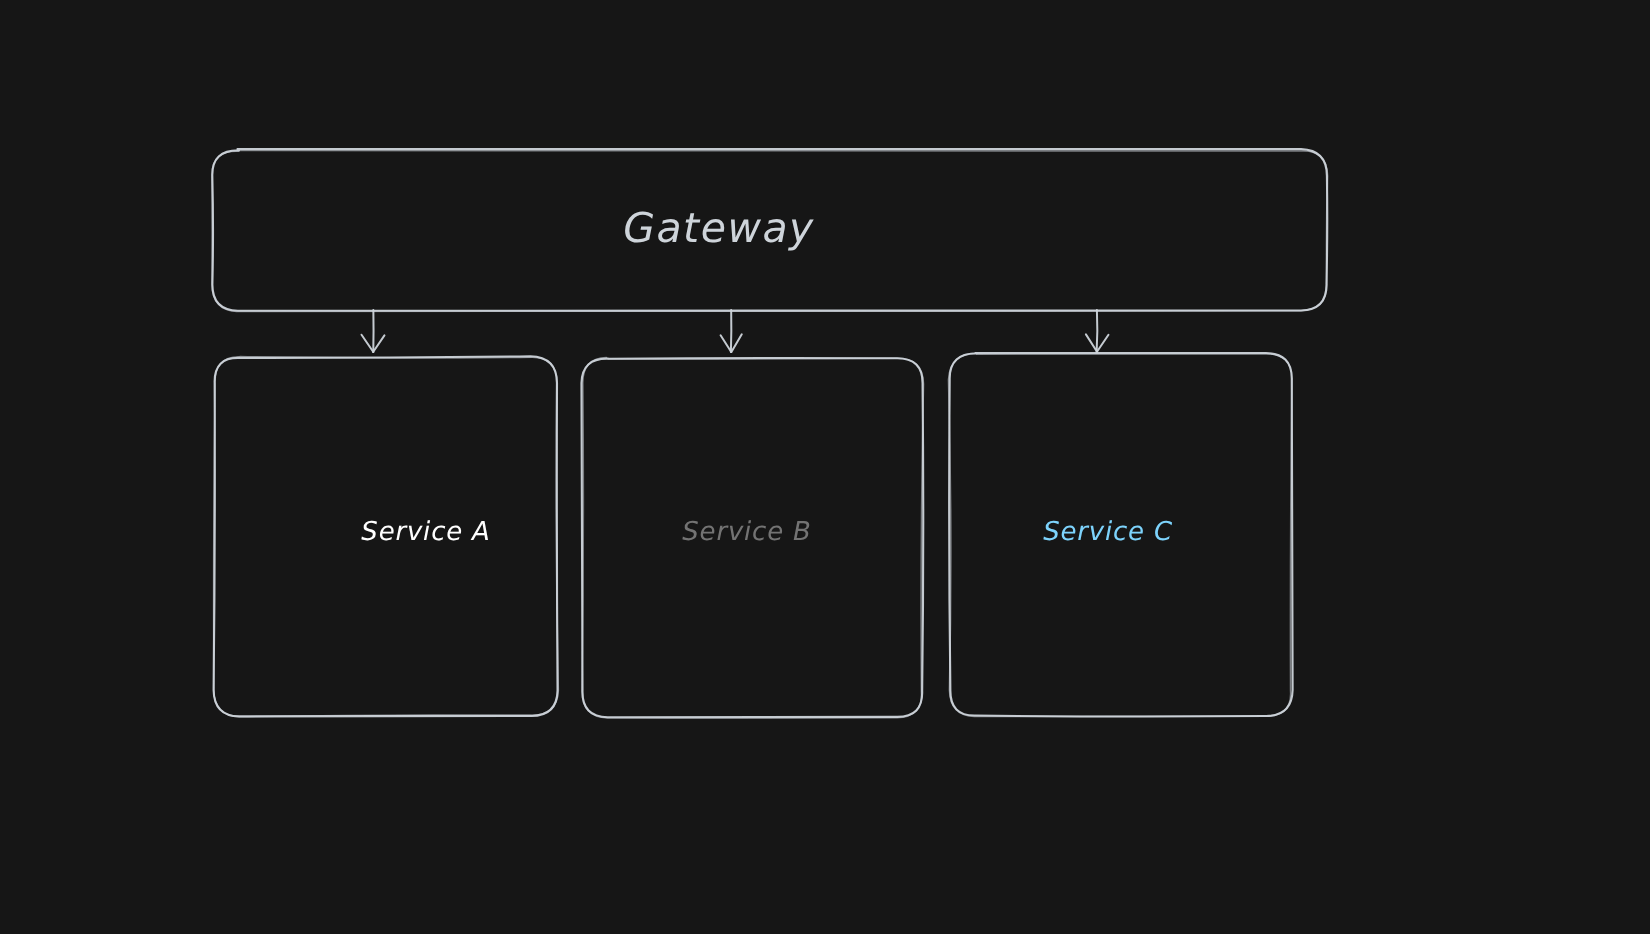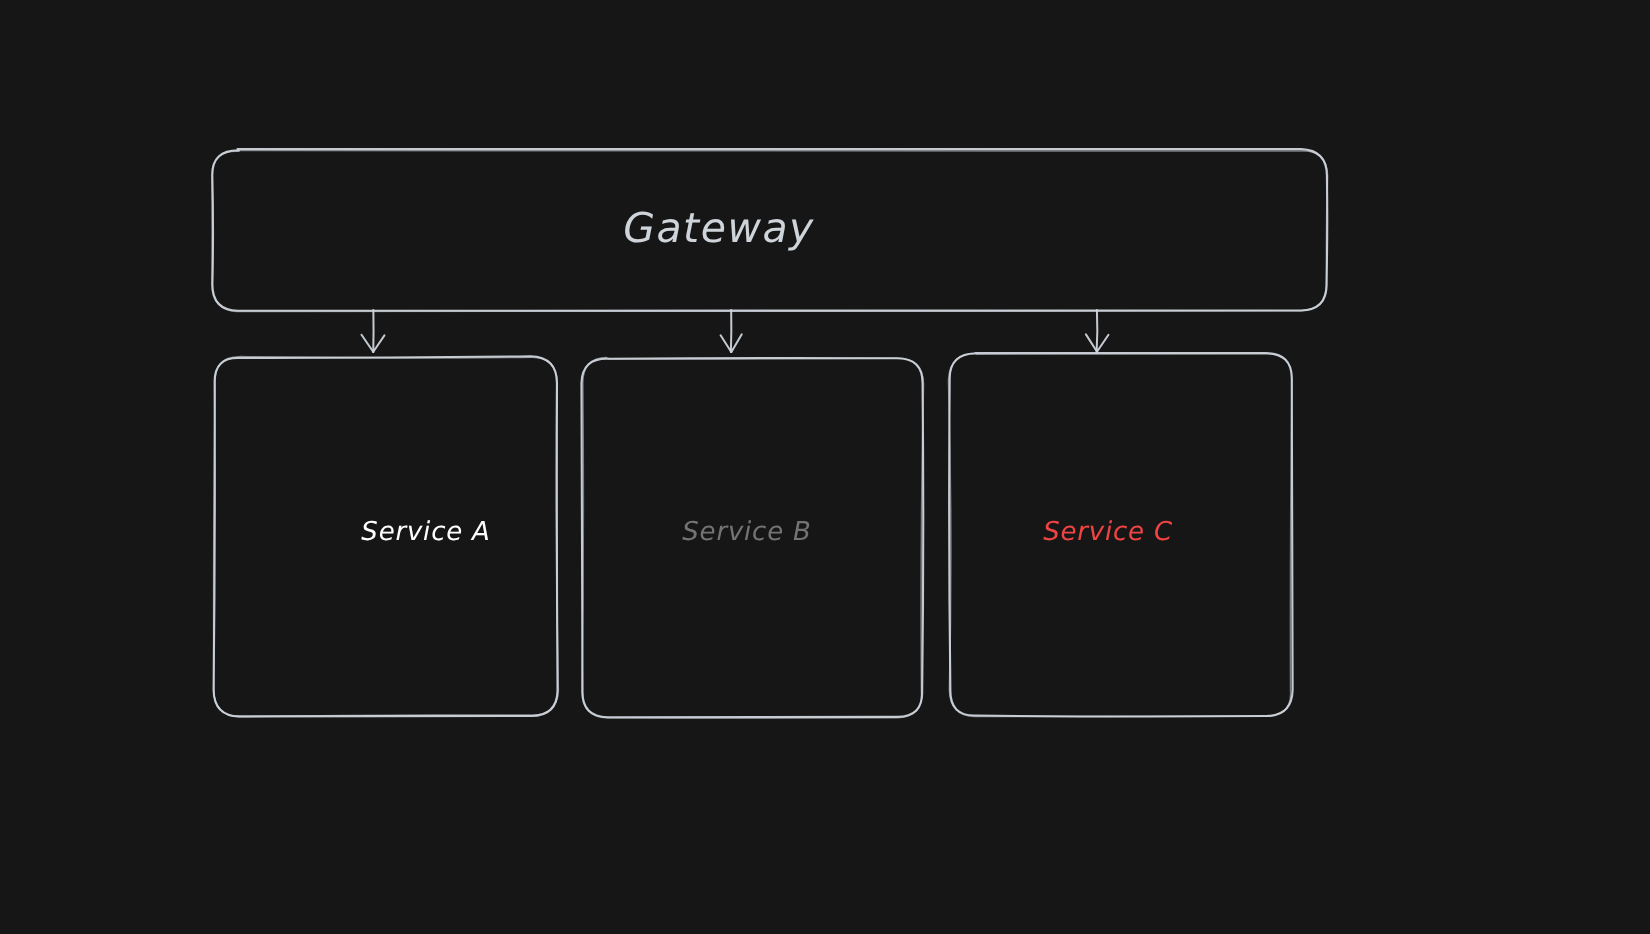--- a/index.html
+++ b/index.html
@@ -97,20 +97,20 @@
         </g>
       </g>
   </svg>
 
   <div class="node-label label-gateway" id="label-gateway" style="left: 719px; top: 228px; color: rgb(206, 212, 218);">Gateway</div>
 
   <div class="node-label label-service" id="label-service-a" style="left: 381px; top: 532px; color: #ffffff; margin-left: 45px;">Service A</div>
 
   <div class="node-label label-service" id="label-service-b" style="left: 747px; top: 532px; color: #737373;">Service B</div>
 
-  <div class="node-label label-service" id="label-service-c" style="left: 1108px; top: 532px; color: #ef4444;">Service C</div>
+  <div class="node-label label-service" id="label-service-c" style="left: 1108px; top: 532px; color: #7dd3fc;">Service C</div>
 
   <div class="hit-area" id="hit-gateway" style="left: 212px; top: 150px; width: 1115px; height: 160px;"></div>
   <div class="hit-area" id="hit-service-a" style="left: 214px; top: 357px; width: 343px; height: 359px;"></div>
   <div class="hit-area" id="hit-service-b" style="left: 582px; top: 358px; width: 341px; height: 359px;"></div>
   <div class="hit-area" id="hit-service-c" style="left: 950px; top: 353px; width: 342px; height: 363px;"></div>
 
 </div>
 
 </body></html>

